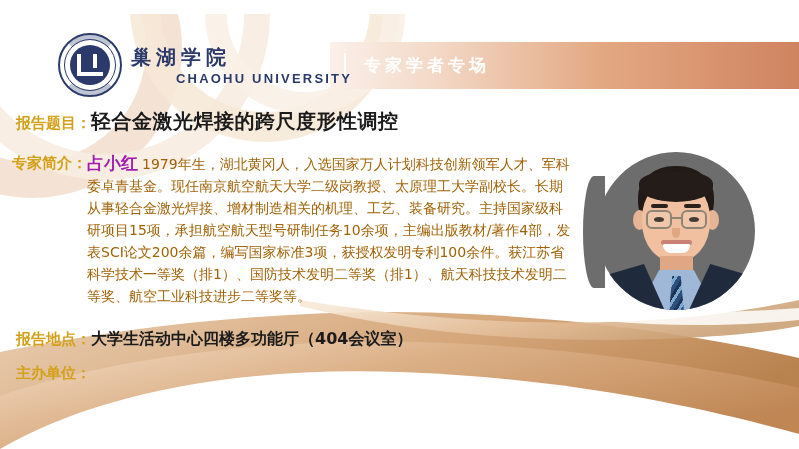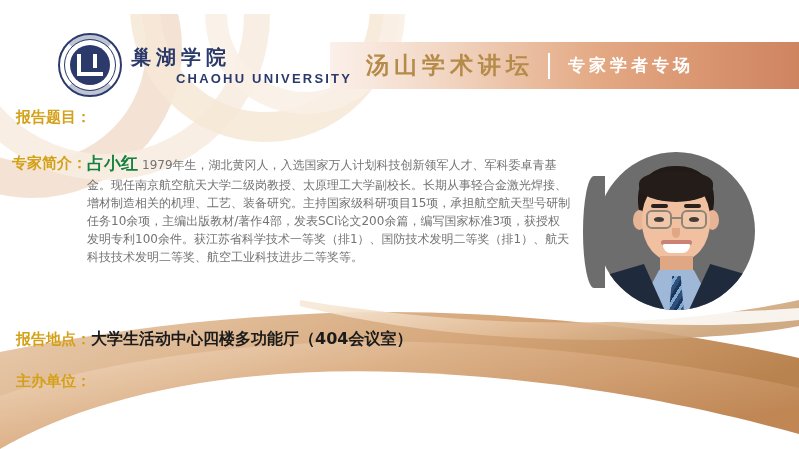--- a/index.html
+++ b/index.html
@@ -165,32 +165,32 @@
   .row-title .label { font-size:15px; }
   .title-text {
     font-size:20px; font-weight:700; color:#1b1b1b; letter-spacing:.5px; white-space:nowrap;
     font-family:"DejaVu Sans","Liberation Sans",sans-serif;
   }
 
   .row-bio { position:absolute; left:12px; top:152px; width:560px; display:flex; }
   .row-bio .label { font-size:15px; flex:0 0 auto; line-height:23px; }
   .bio-body { flex:1 1 auto; }
   .bio-name {
-    font-size:17px; font-weight:700; color:#15803d; margin-right:4px;
+    font-size:17px; font-weight:700; color:#a21caf; margin-right:4px;
     font-family:"DejaVu Sans","Liberation Sans",sans-serif;
   }
   .bio-text {
-    font-size:12px; color:#737373; line-height:14px; text-align:justify;
+    font-size:14px; color:#a16207; line-height:22px; text-align:justify;
     font-family:"DejaVu Sans","Liberation Sans",sans-serif;
   }
 
   .row-info { position:absolute; left:16px; display:flex; align-items:baseline; }
   .row-time { top:294px; }
   .row-place { top:329px; }
-  .row-host { top:372px; }
+  .row-host { top:364px; }
   .row-info .label { font-size:15px; }
   .info-val {
     font-size:16px; font-weight:700; color:#1b1b1b; white-space:nowrap;
     font-family:"DejaVu Sans","Liberation Sans",sans-serif;
   }
 </style>
 </head>
 <body>
 
 <div id="poster">
@@ -231,21 +231,20 @@
       <div class="seal-ring-txt"></div>
       <div class="seal-inner"></div>
     </div>
     <div class="wordmark">
       <div class="wm-cn">巢湖学院</div>
       <div class="wm-en">CHAOHU UNIVERSITY</div>
     </div>
   </div>
 
   <div class="banner">
-    <span class="banner-main">汤山学术讲坛</span>
     <span class="banner-div"></span>
     <span class="banner-sub">专家学者专场</span>
   </div>
 
   <div class="side-sliver"></div>
   <div class="portrait">
     <div class="p-hair"></div>
     <div class="p-ear-l"></div>
     <div class="p-ear-r"></div>
     <div class="p-face"></div>
@@ -264,20 +263,21 @@
     <div class="p-shirt"></div>
     <div class="p-tie"></div>
     <div class="p-suit-l"></div>
     <div class="p-suit-r"></div>
   </div>
 
   <div class="content">
 
     <div class="row-title">
       <span class="label">报告题目：</span>
+      <span class="title-text">轻合金激光焊接的跨尺度形性调控</span>
     </div>
 
     <div class="row-bio">
       <span class="label">专家简介：</span>
       <span class="bio-body">
         <span class="bio-name">占小红</span><span class="bio-text">1979年生，湖北黄冈人，入选国家万人计划科技创新领军人才、军科委卓青基金。现任南京航空航天大学二级岗教授、太原理工大学副校长。长期从事轻合金激光焊接、增材制造相关的机理、工艺、装备研究。主持国家级科研项目15项，承担航空航天型号研制任务10余项，主编出版教材/著作4部，发表SCI论文200余篇，编写国家标准3项，获授权发明专利100余件。获江苏省科学技术一等奖（排1）、国防技术发明二等奖（排1）、航天科技技术发明二等奖、航空工业科技进步二等奖等。</span>
       </span>
     </div>
 
 

